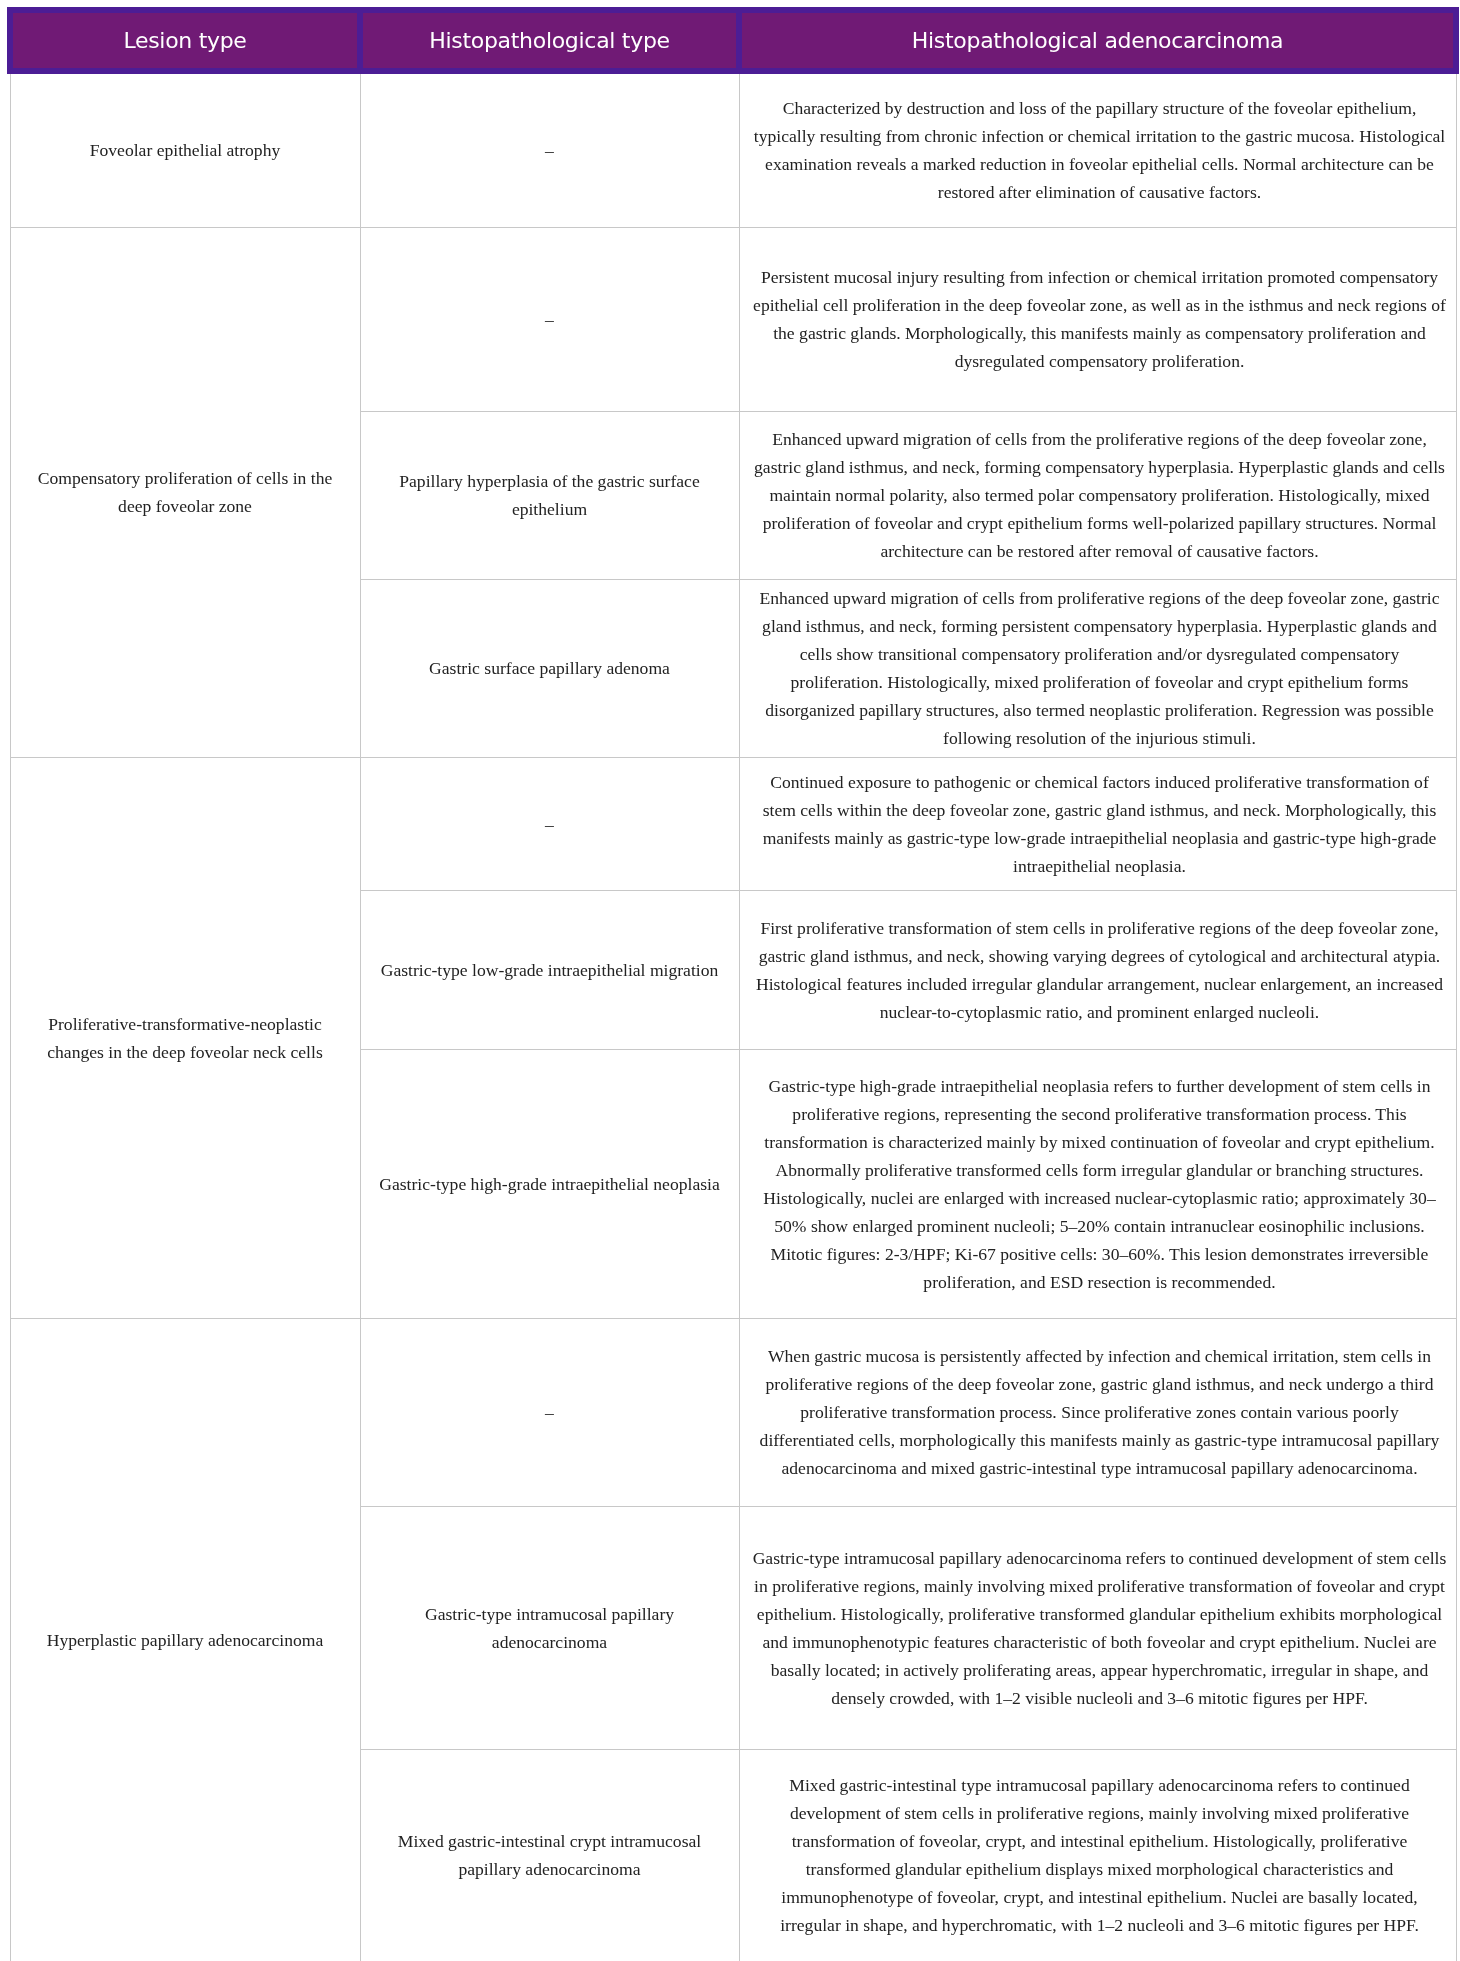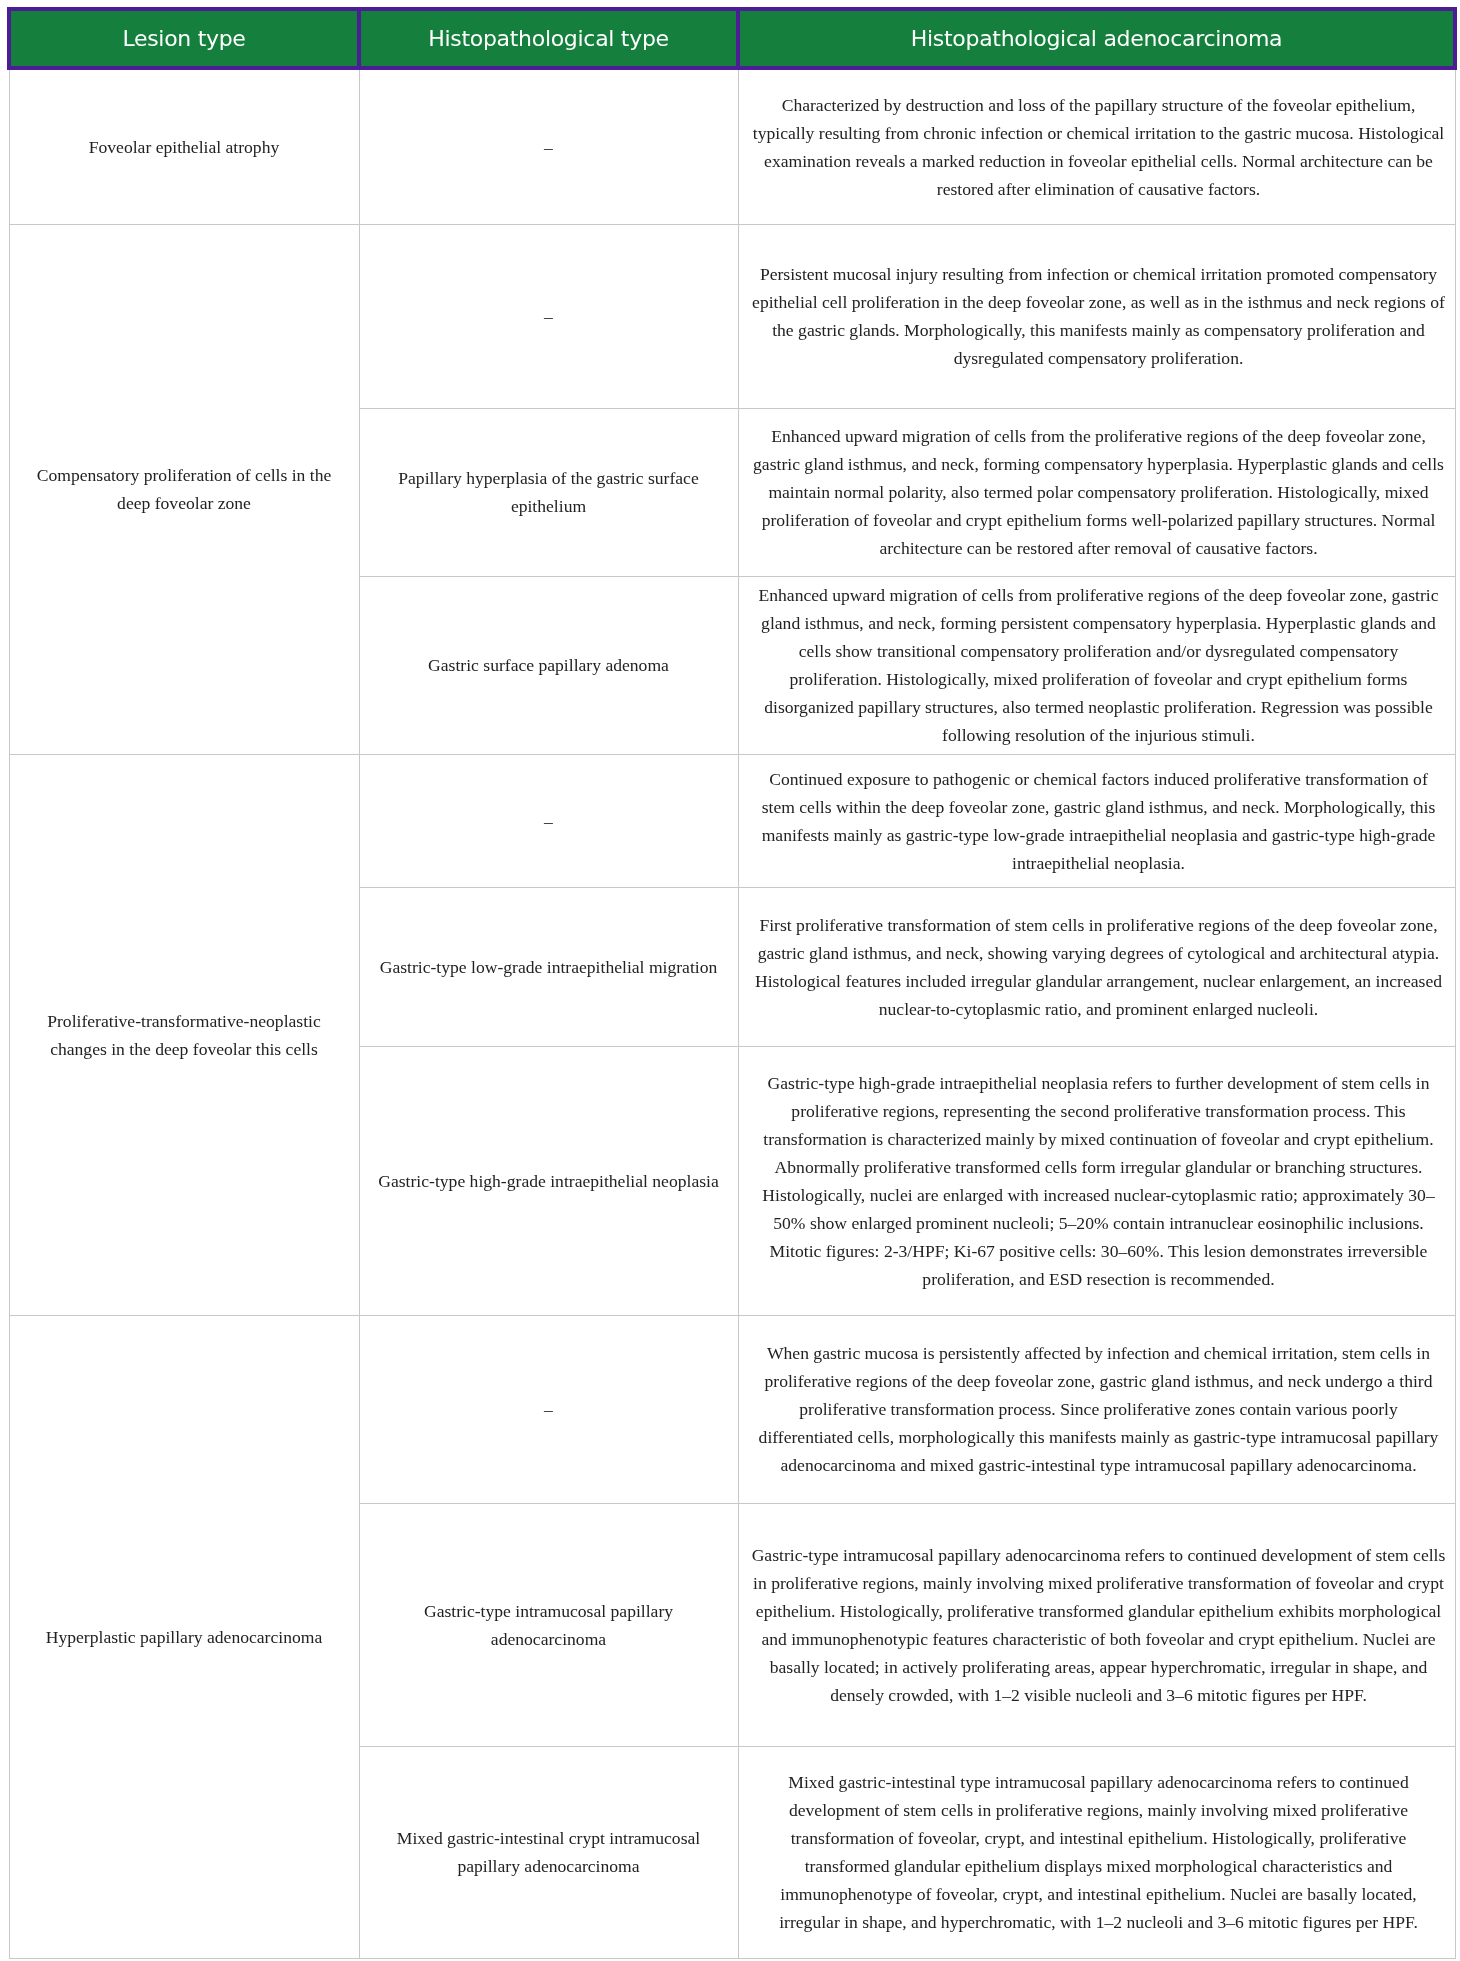--- a/index.html
+++ b/index.html
@@ -6,28 +6,28 @@
   body { width: 1460px; height: 1961px; position: relative; overflow: hidden; }
   table.tbl {
     position: absolute; left: 7px; top: 7px;
     width: 1446px;
     border-collapse: collapse;
     table-layout: fixed;
     font-family: "Liberation Serif", "DejaVu Serif", serif;
     color: #222222;
   }
   .tbl th {
-    background: #15803d;
+    background: #701a75;
     color: #ffffff;
     font-family: "DejaVu Sans", "Liberation Sans", sans-serif;
     font-weight: normal;
     font-size: 22px;
     height: 55px;
     padding: 0;
-    border: 4px solid #4c1d95;
+    border: 6px solid #4c1d95;
     text-align: center;
     vertical-align: middle;
     letter-spacing: -0.3px;
   }
   .tbl td {
     border: 1px solid #c8c8c8;
     text-align: center;
     vertical-align: middle;
     font-size: 17.6px;
     line-height: 28px;
@@ -71,21 +71,21 @@
     <tr style="height:168px">
       <td>Papillary hyperplasia of the gastric surface epithelium</td>
       <td class="desc">Enhanced upward migration of cells from the proliferative regions of the deep foveolar zone, gastric gland isthmus, and neck, forming compensatory hyperplasia. Hyperplastic glands and cells maintain normal polarity, also termed polar compensatory proliferation. Histologically, mixed proliferation of foveolar and crypt epithelium forms well-polarized papillary structures. Normal architecture can be restored after removal of causative factors.</td>
     </tr>
     <tr style="height:178px">
       <td>Gastric surface papillary adenoma</td>
       <td class="desc">Enhanced upward migration of cells from proliferative regions of the deep foveolar zone, gastric gland isthmus, and neck, forming persistent compensatory hyperplasia. Hyperplastic glands and cells show transitional compensatory proliferation and/or dysregulated compensatory proliferation. Histologically, mixed proliferation of foveolar and crypt epithelium forms disorganized papillary structures, also termed neoplastic proliferation. Regression was possible following resolution of the injurious stimuli.</td>
     </tr>
 
     <tr style="height:133px">
-      <td rowspan="3">Proliferative-transformative-neoplastic changes in the deep foveolar this cells</td>
+      <td rowspan="3">Proliferative-transformative-neoplastic changes in the deep foveolar neck cells</td>
       <td>–</td>
       <td class="desc">Continued exposure to pathogenic or chemical factors induced proliferative transformation of stem cells within the deep foveolar zone, gastric gland isthmus, and neck. Morphologically, this manifests mainly as gastric-type low-grade intraepithelial neoplasia and gastric-type high-grade intraepithelial neoplasia.</td>
     </tr>
     <tr style="height:159px">
       <td>Gastric-type low-grade intraepithelial migration</td>
       <td class="desc">First proliferative transformation of stem cells in proliferative regions of the deep foveolar zone, gastric gland isthmus, and neck, showing varying degrees of cytological and architectural atypia. Histological features included irregular glandular arrangement, nuclear enlargement, an increased nuclear-to-cytoplasmic ratio, and prominent enlarged nucleoli.</td>
     </tr>
     <tr style="height:269px">
       <td>Gastric-type high-grade intraepithelial neoplasia</td>
       <td class="desc">Gastric-type high-grade intraepithelial neoplasia refers to further development of stem cells in proliferative regions, representing the second proliferative transformation process. This transformation is characterized mainly by mixed continuation of foveolar and crypt epithelium. Abnormally proliferative transformed cells form irregular glandular or branching structures. Histologically, nuclei are enlarged with increased nuclear-cytoplasmic ratio; approximately 30–50% show enlarged prominent nucleoli; 5–20% contain intranuclear eosinophilic inclusions. Mitotic figures: 2-3/HPF; Ki-67 positive cells: 30–60%. This lesion demonstrates irreversible proliferation, and ESD resection is recommended.</td>

